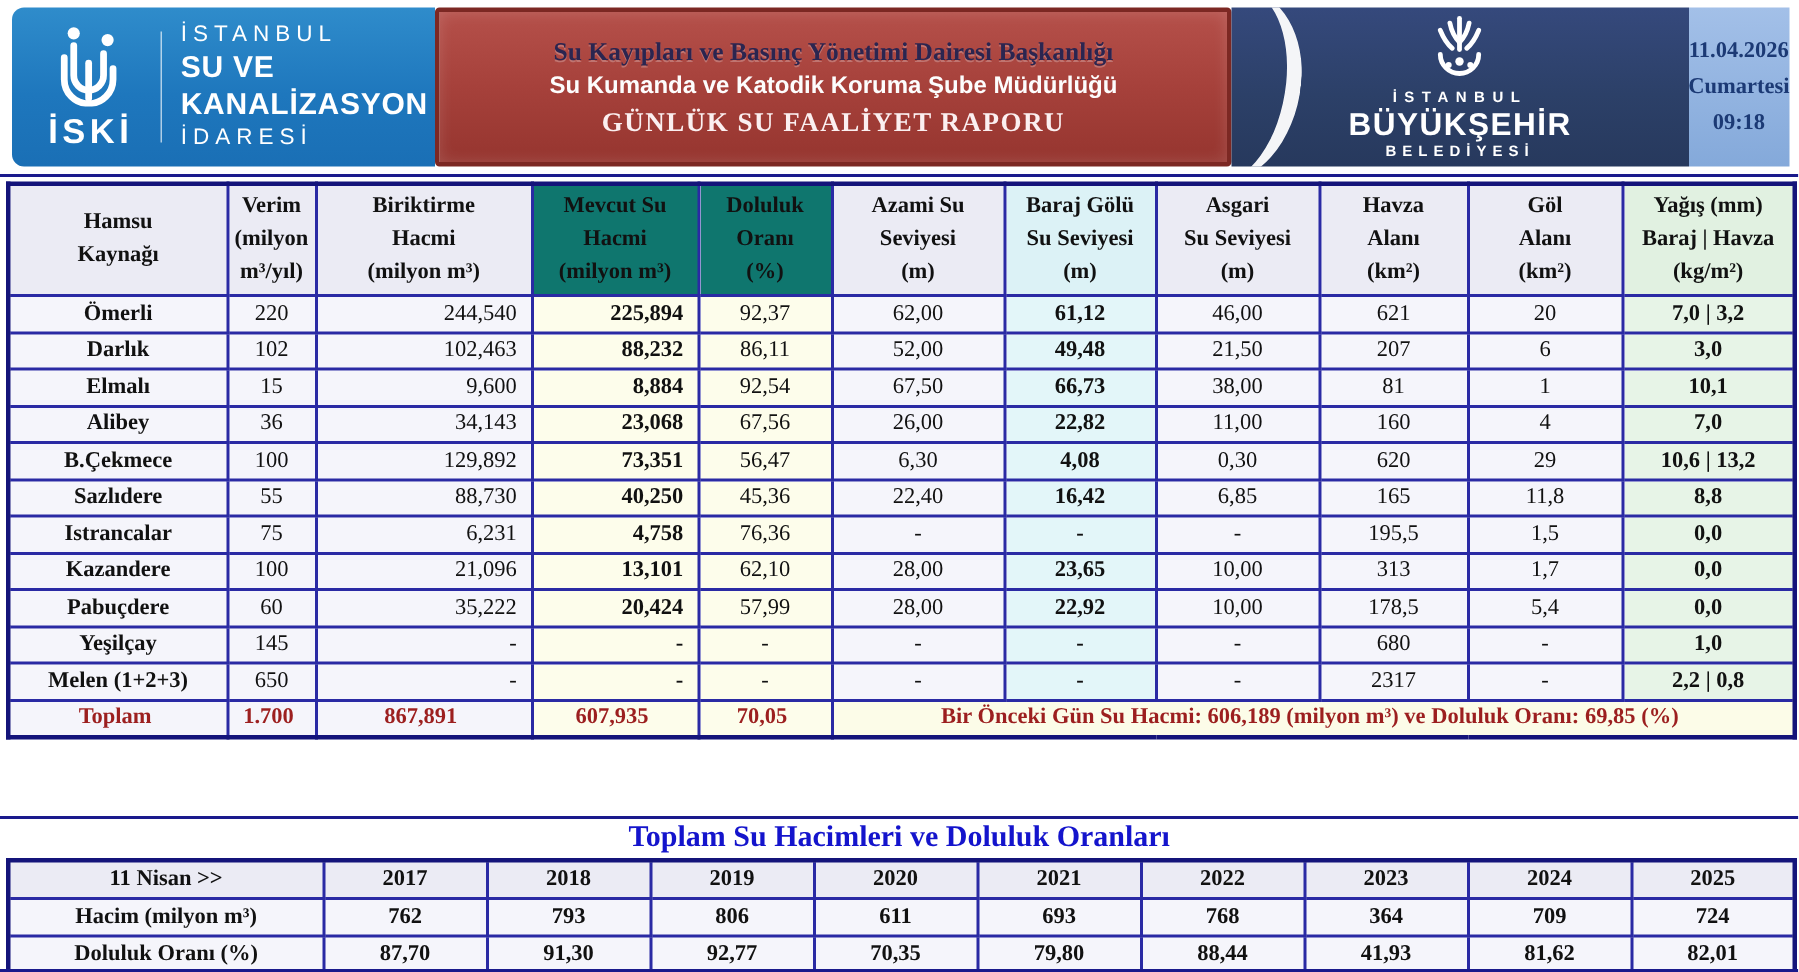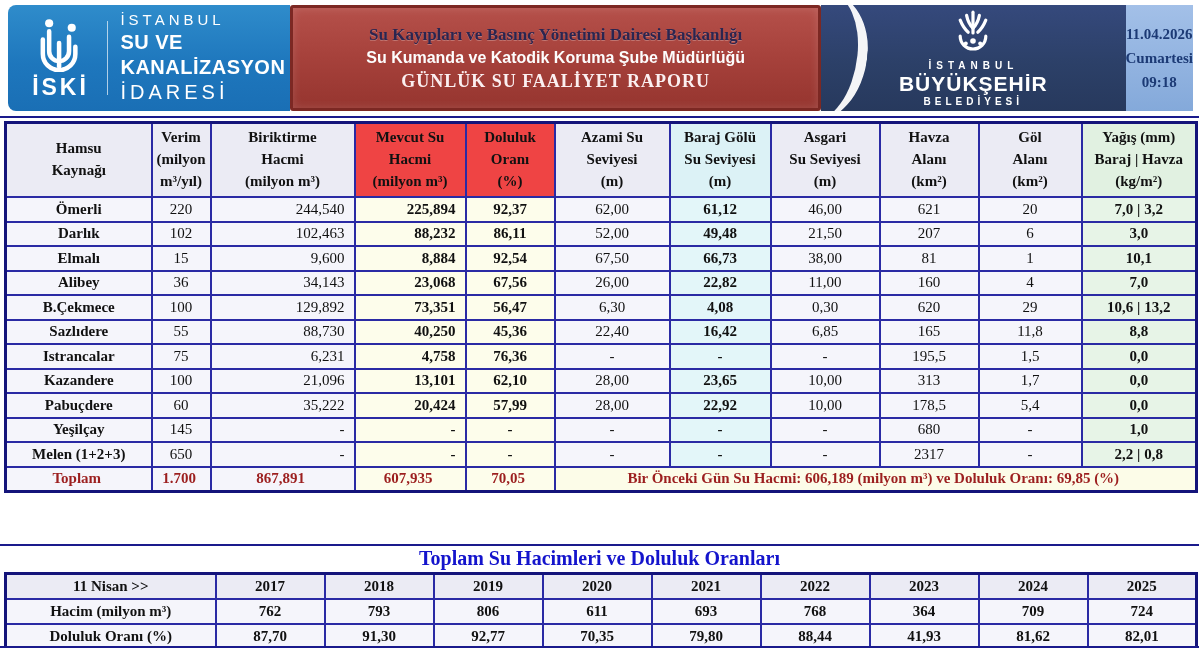--- a/index.html
+++ b/index.html
@@ -10,21 +10,21 @@
   .banner{position:absolute;left:8px;top:5px;width:1185px;height:106px;display:flex;}
 
   .iski-panel{width:282px;background:linear-gradient(180deg,#2f8ccb 0%,#1e77bd 55%,#1a6fb5 100%);
       border-radius:8px 0 0 8px;display:flex;align-items:center;color:#fff;}
   .iski-logo-wrap{width:106px;text-align:center;padding-left:14px;}
   .iski-word{font-family:"Liberation Sans",sans-serif;font-weight:bold;font-size:23px;letter-spacing:3px;margin-top:-2px;}
   .iski-divider{width:2px;height:74px;background:rgba(255,255,255,.65);margin:0 12px 0 8px;}
   .iski-org{font-family:"Liberation Sans",sans-serif;line-height:1.25;}
   .iski-org .l1{font-size:15px;letter-spacing:4px;}
   .iski-org .l2{font-size:20px;font-weight:bold;letter-spacing:.5px;}
-  .iski-org .l3{font-size:20px;letter-spacing:4px;}
+  .iski-org .l3{font-size:15px;letter-spacing:4px;}
 
   .red-panel{width:548px;background:linear-gradient(180deg,#b5504a 0%,#a6413b 50%,#96352f 100%);
       border:3px solid #7c2823;border-radius:3px;box-sizing:border-box;
       display:flex;flex-direction:column;justify-content:center;text-align:center;gap:4px;
       box-shadow:inset 0 0 10px rgba(255,255,255,.15);}
   .red-panel .l1{font-size:17px;font-weight:bold;color:#2b2550;text-shadow:0 1px 0 rgba(255,255,255,.25);}
   .red-panel .l2{font-family:"Liberation Sans",sans-serif;font-size:16px;font-weight:bold;color:#fdfdfd;}
   .red-panel .l3{font-size:18px;font-weight:bold;color:#fbeff0;letter-spacing:1px;}
 
   .ibb-panel{width:314px;background:linear-gradient(180deg,#35497c 0%,#2c4068 55%,#27395d 100%);
@@ -44,27 +44,27 @@
   
   .rule{position:absolute;left:0;width:1199px;background:#1a1a8c;}
 
   
   table{border-collapse:collapse;table-layout:fixed;}
   .main-table{position:absolute;left:4px;top:121px;width:1191px;}
   .main-table th,.main-table td{border:2px solid #2a2aa4;font-size:15px;overflow:hidden;padding:0 2px;}
   .main-table{border:3px solid #14147a;}
   .main-table th{height:72px;font-weight:bold;background:#ebebf4;white-space:pre-line;line-height:1.45;text-align:center;}
   .main-table td{height:22.5px;background:#f5f5fb;text-align:center;}
-  .main-table th.c3,.main-table th.c4{background:#ef4444;margin-left:21px;}
+  .main-table th.c3,.main-table th.c4{background:#0f766e;margin-left:21px;}
   .main-table th.c6{background:#dcf2f6;}
   .main-table th.c10{background:#e1f1e1;}
   td.c0{font-weight:bold;}
   td.c2{text-align:right;padding-right:9px;}
   td.c3{background:#fdfdeb;font-weight:bold;text-align:right;padding-right:9px;}
-  td.c4{background:#fdfdeb;font-weight:bold;}
+  td.c4{background:#fdfdeb;font-weight:normal;}
   td.c6{background:#e3f6f9;font-weight:bold;}
   td.c10{background:#e7f4e7;font-weight:bold;}
   tr.total-row td{color:#9c1f1f;font-weight:bold;text-align:center;padding-right:6px;}
   tr.total-row td.note{background:#fcfce8;font-size:15px;}
 
   .section-title{position:absolute;left:0;top:547px;width:1199px;text-align:center;
       font-size:20px;font-weight:bold;color:#1414cc;}
 
   .bottom-table{position:absolute;left:4px;top:572px;width:1191px;border:3px solid #14147a;}
   .bottom-table td{border:2px solid #2a2aa4;height:21px;font-size:15px;font-weight:bold;

